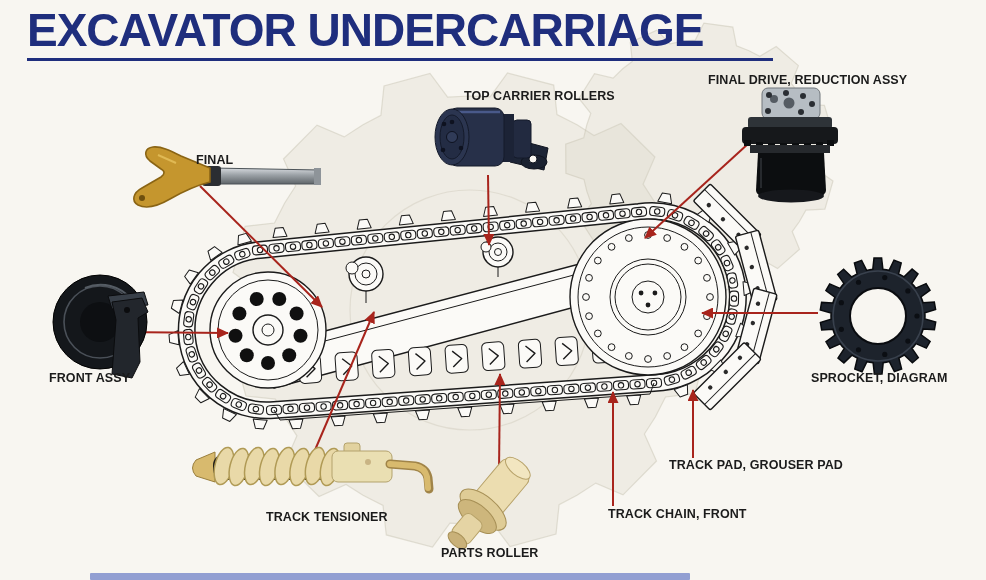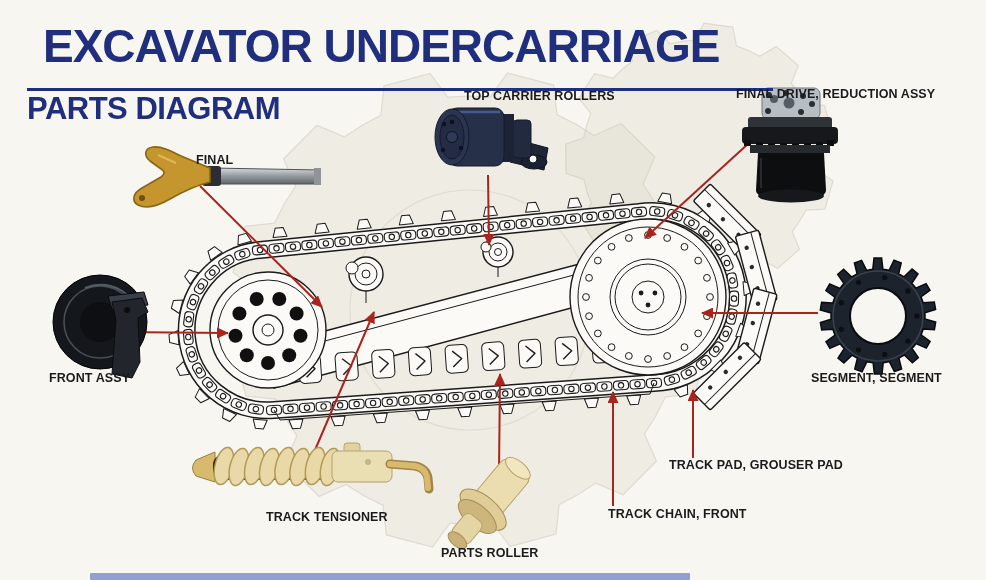--- a/index.html
+++ b/index.html
@@ -9,21 +9,21 @@
     --footer-blue:#3e57b8;
   }
   html,body{margin:0;padding:0;}
   body{
     width:986px;height:580px;position:relative;overflow:hidden;
     background:var(--bg);
     font-family:"Liberation Sans", sans-serif;
   }
   header{position:absolute;left:27px;top:6px;z-index:5;}
   h1{
-    margin:16px;font-size:46px;line-height:1.08;font-weight:700;letter-spacing:-1px;
+    margin:0;font-size:46px;line-height:1.08;font-weight:700;letter-spacing:-1px;
     color:var(--navy);white-space:nowrap;
   }
   .rule{width:746px;height:3px;background:var(--navy);margin:2px 0 0 0;}
   h2{
     margin:2px 0 0 0;font-size:31px;line-height:1;font-weight:700;letter-spacing:-0.5px;
     color:var(--navy);white-space:nowrap;
   }
   .part-label{
     position:absolute;font-size:12.5px;font-weight:700;color:var(--ink);
     letter-spacing:0.1px;white-space:nowrap;z-index:6;
@@ -39,28 +39,27 @@
     position:absolute;left:90px;top:573px;width:600px;height:7px;
     background:var(--footer-blue);opacity:0.55;z-index:4;border-radius:1px;
   }
 </style>
 </head>
 <body>
 
 <header>
   <h1>EXCAVATOR UNDERCARRIAGE</h1>
   <div class="rule"></div>
-  <h2>PARTS DIAGRAM</h2>
 </header>
 
 <div class="part-label" style="left:421px;top:89px;margin-left:43px;">TOP CARRIER ROLLERS</div>
-<div class="part-label" style="left:736px;top:73px;margin-top:14px;">FINAL DRIVE, REDUCTION ASSY</div>
+<div class="part-label" style="left:708px;top:73px;">FINAL DRIVE, REDUCTION ASSY</div>
 <div class="part-label" style="left:196px;top:153px;">FINAL</div>
 <div class="part-label" style="left:49px;top:371px;">FRONT ASSY</div>
-<div class="part-label" style="left:811px;top:371px;">SEGMENT, SEGMENT</div>
+<div class="part-label" style="left:811px;top:371px;">SPROCKET, DIAGRAM</div>
 <div class="part-label" style="left:669px;top:458px;">TRACK PAD, GROUSER PAD</div>
 <div class="part-label" style="left:608px;top:507px;">TRACK CHAIN, FRONT</div>
 <div class="part-label" style="left:234px;top:510px;margin-left:32px;">TRACK TENSIONER</div>
 <div class="part-label" style="left:441px;top:546px;">PARTS ROLLER</div>
 
 <svg id="scene" width="986" height="580" viewBox="0 0 986 580">
 
   <defs>
     <linearGradient id="rodGrad" x1="0" y1="0" x2="0" y2="1">
       <stop offset="0" stop-color="#d6dade"></stop>

